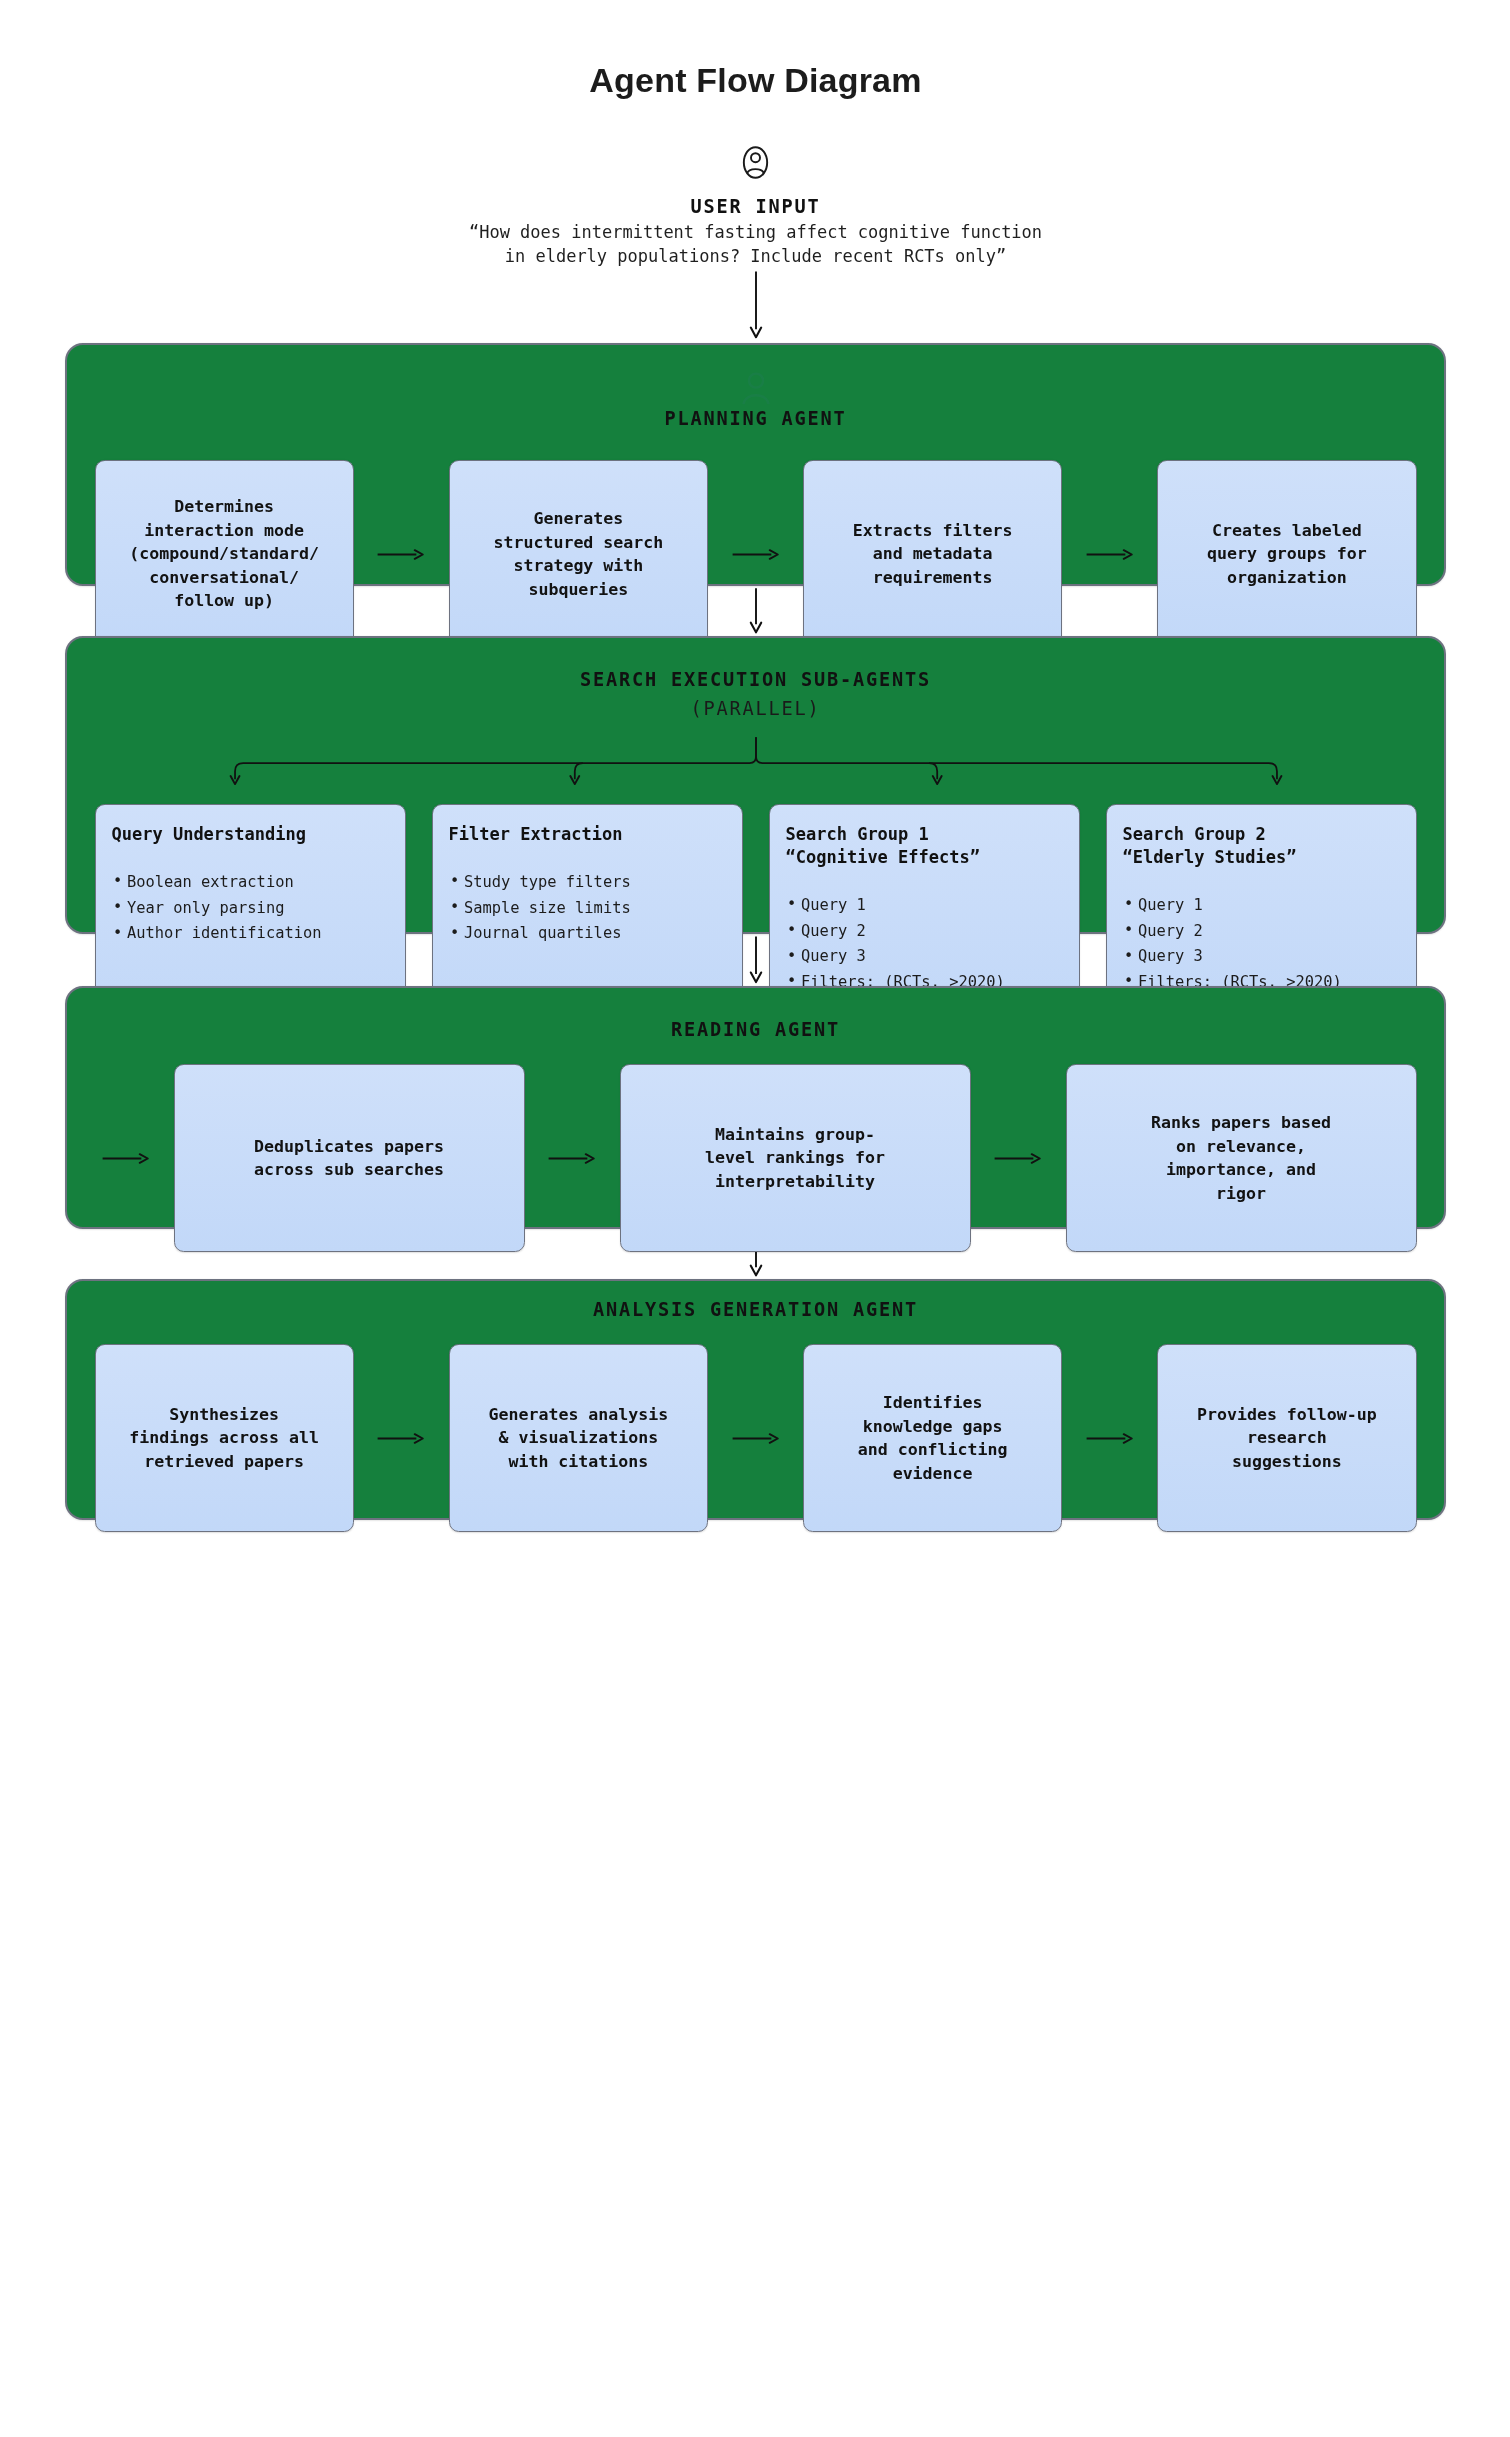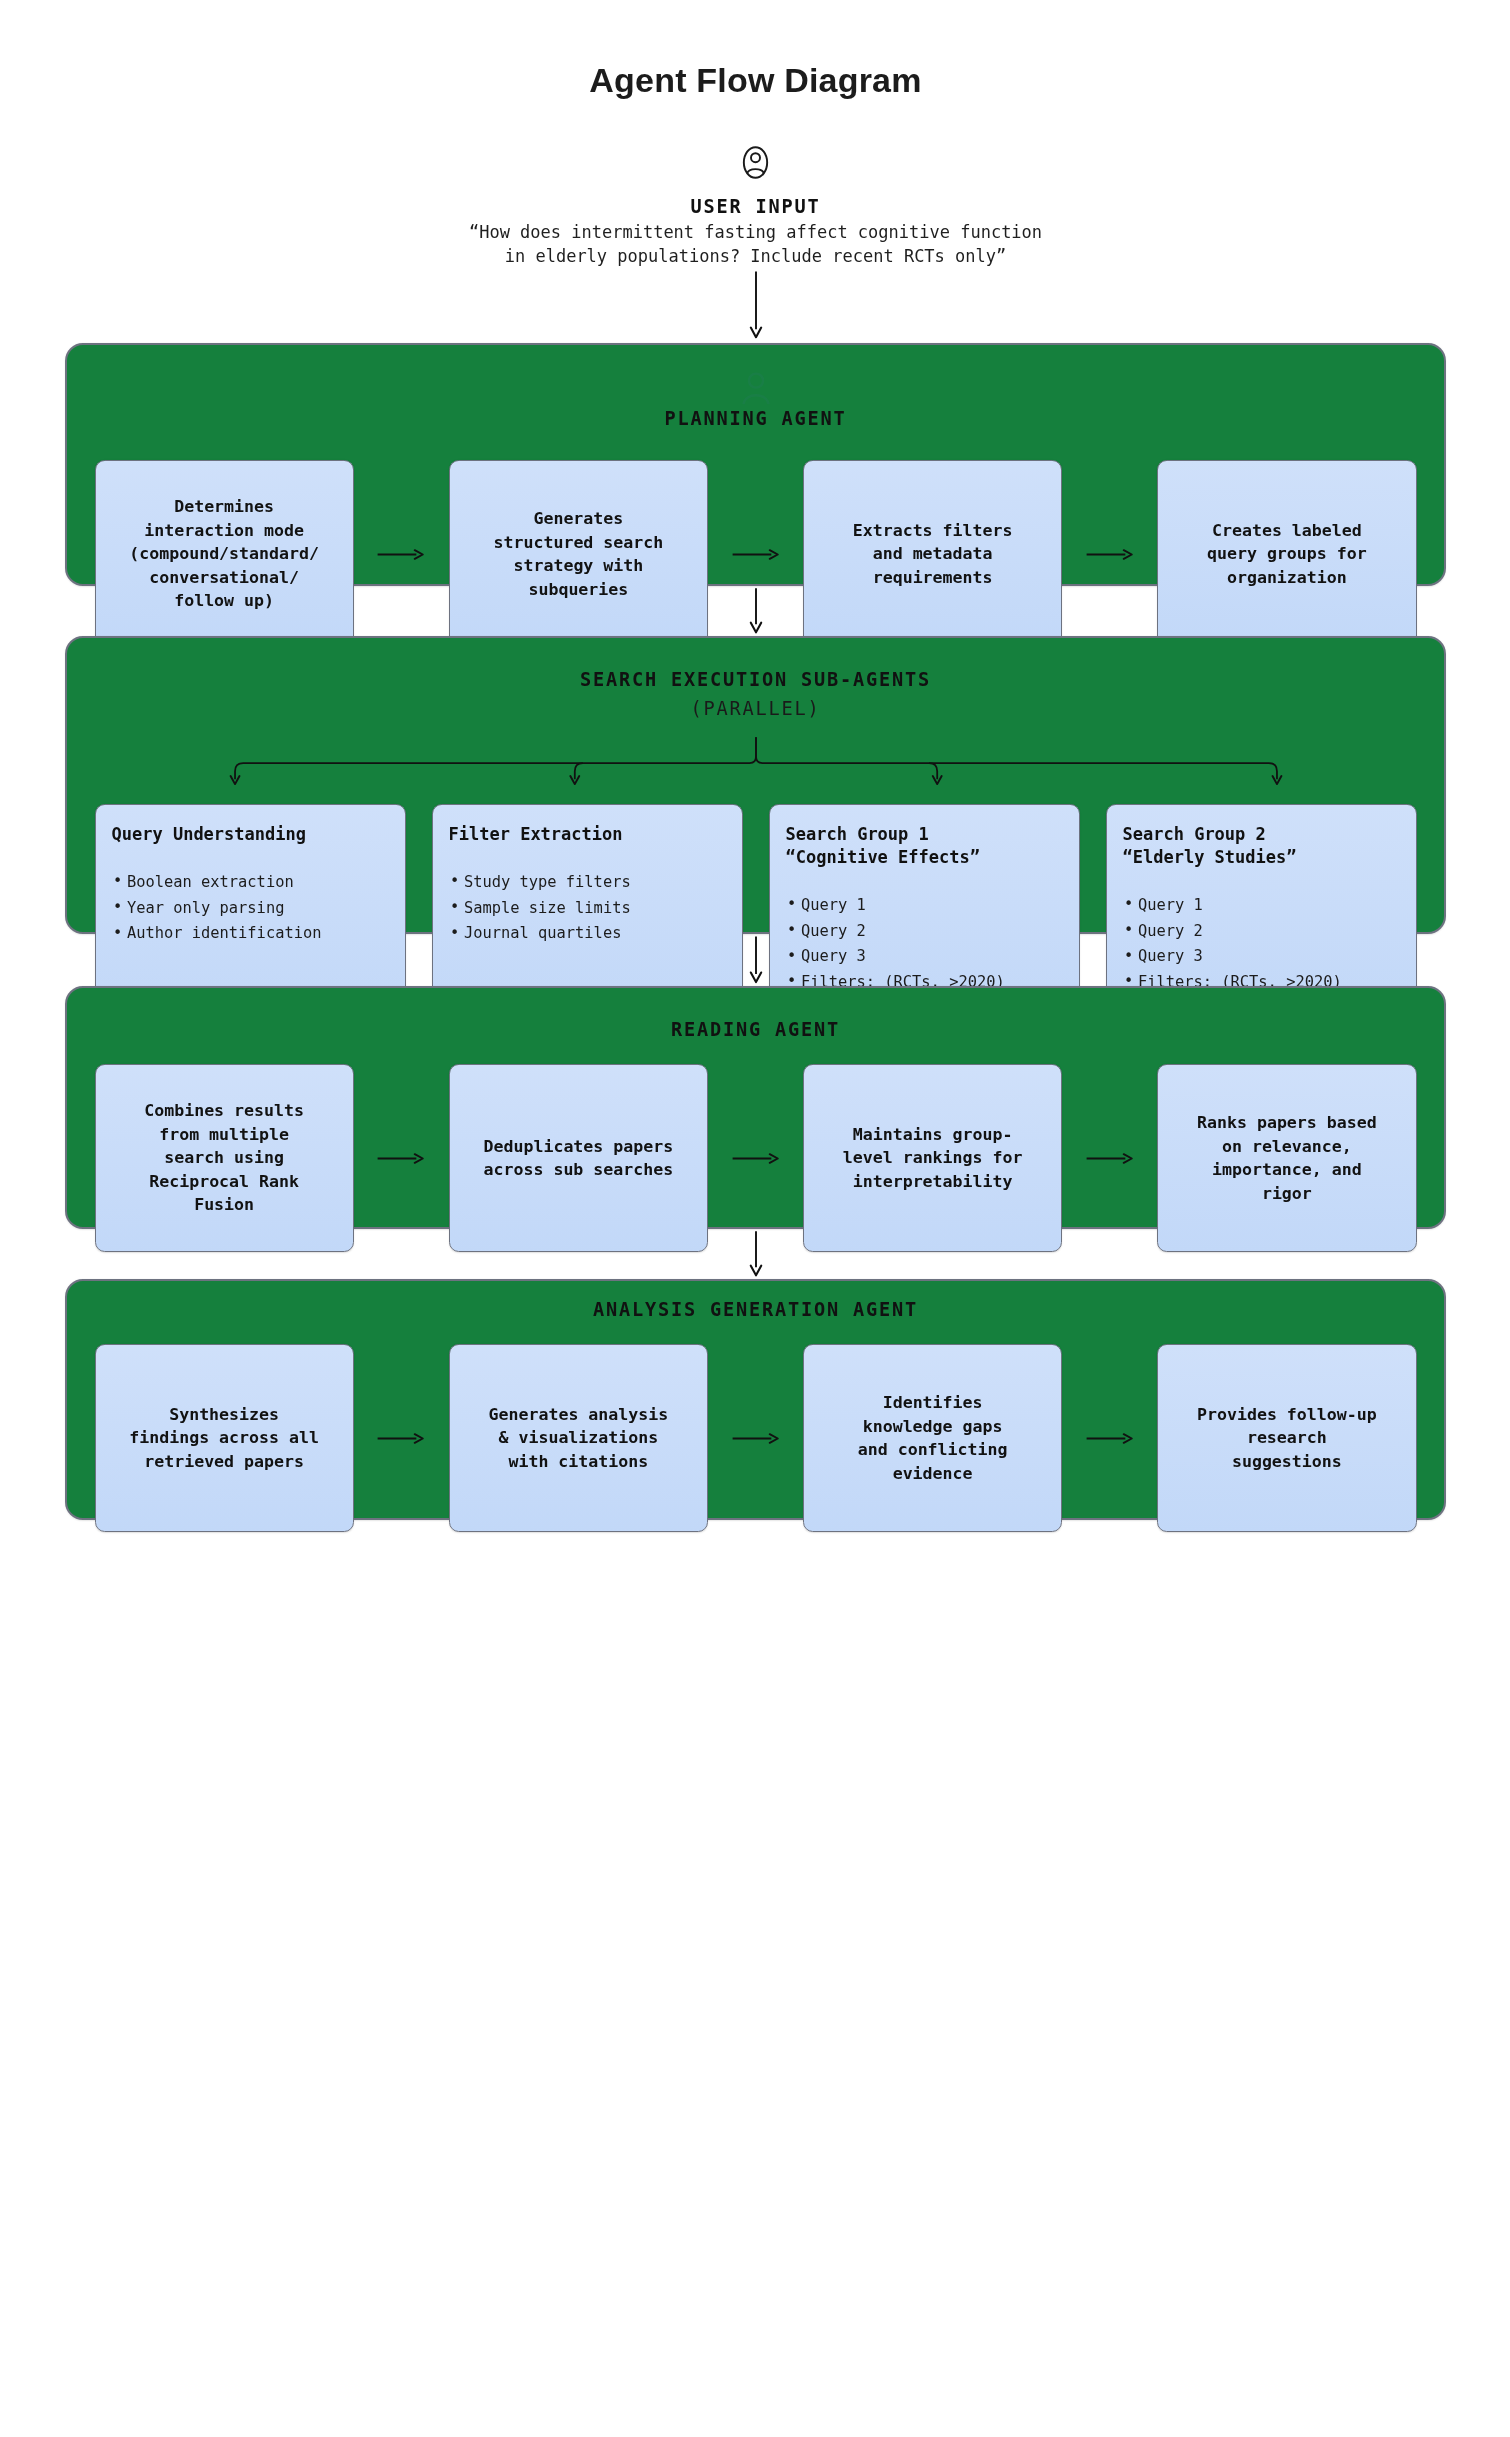--- a/index.html
+++ b/index.html
@@ -343,27 +343,20 @@
   <div class="connector" style="height:52px;">
     <svg width="16" height="49" viewBox="0 0 20 60">
       <line x1="10" y1="0" x2="10" y2="47" stroke="#111111" stroke-width="2.4"></line>
       <path d="M3.5 45 L10 57 L16.5 45" fill="none" stroke="#111111" stroke-width="2.6" stroke-linecap="round" stroke-linejoin="round"></path>
     </svg>
   </div>
 
   <div class="section" style="height:243px;">
     <div class="section-title" style="padding-top:31px;">READING AGENT</div>
     <div class="chain-row" style="margin-top:24px;">
-      <div class="step-box">
-        <span class="txt">Combines results
-from multiple
-search using
-Reciprocal Rank
-Fusion</span>
-      </div>
       <div class="h-arrow">
         <svg width="50" height="13" viewBox="0 0 62 16">
           <line x1="2" y1="8" x2="50" y2="8" stroke="#111111" stroke-width="2.2"></line>
           <path d="M48 2.6 L58 8 L48 13.4" fill="none" stroke="#111111" stroke-width="2.4" stroke-linecap="round" stroke-linejoin="round"></path>
         </svg>
       </div>
       <div class="step-box">
         <span class="txt">Deduplicates papers
 across sub searches</span>
       </div>

